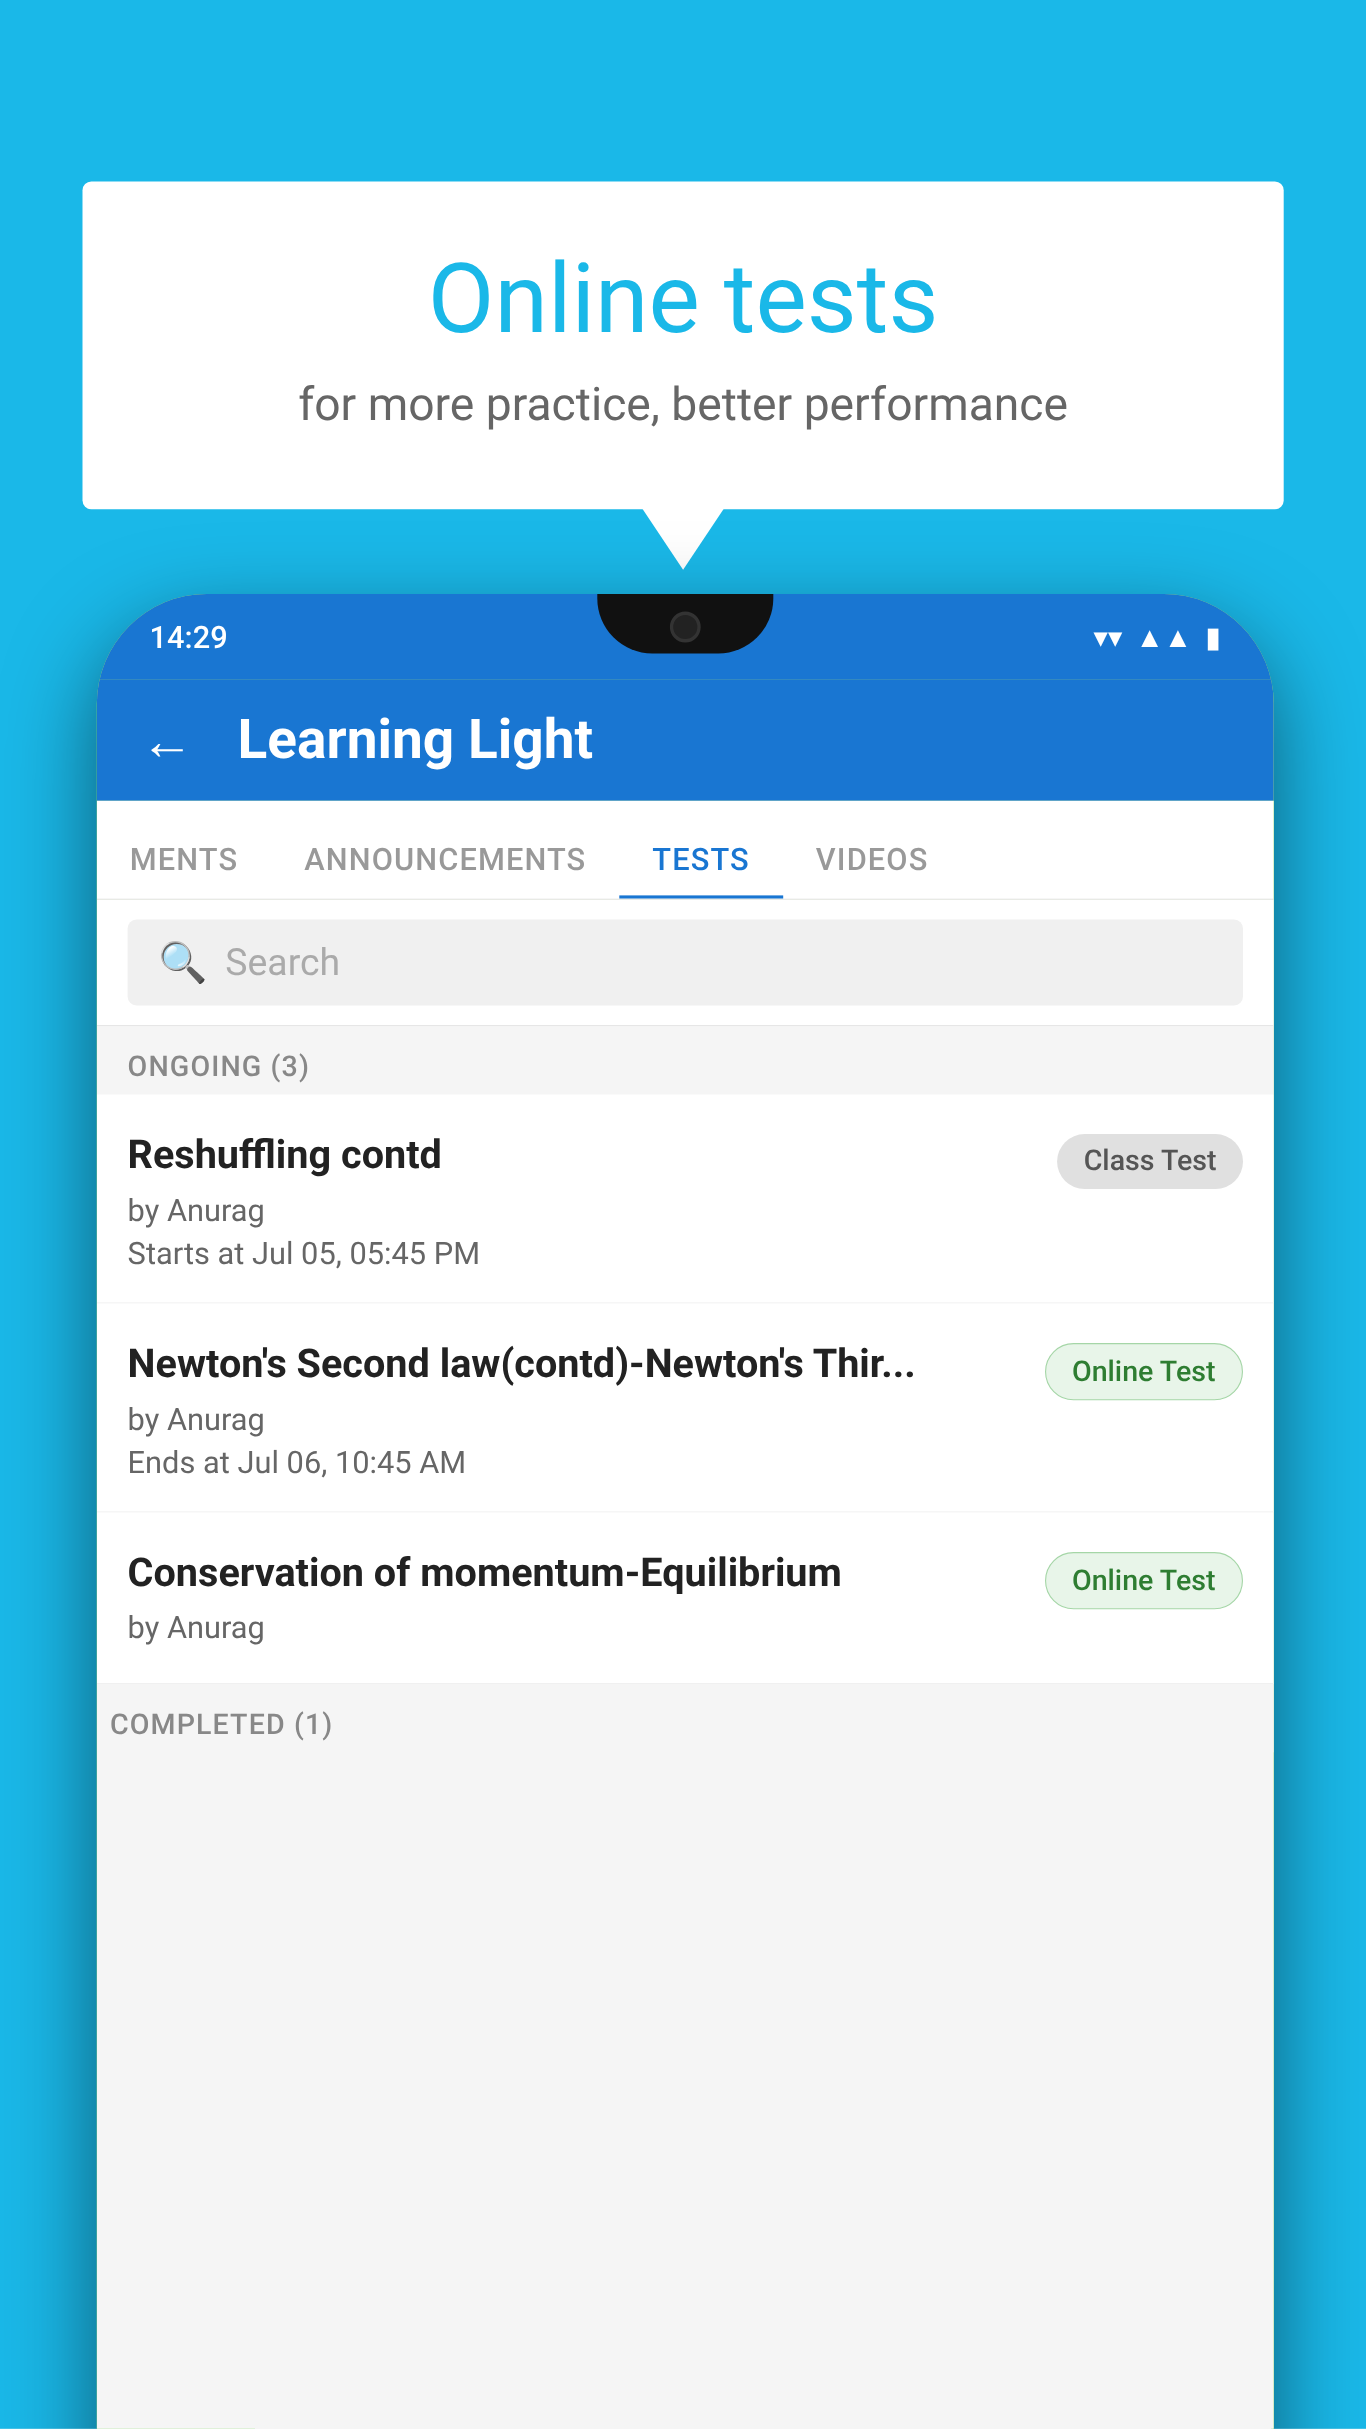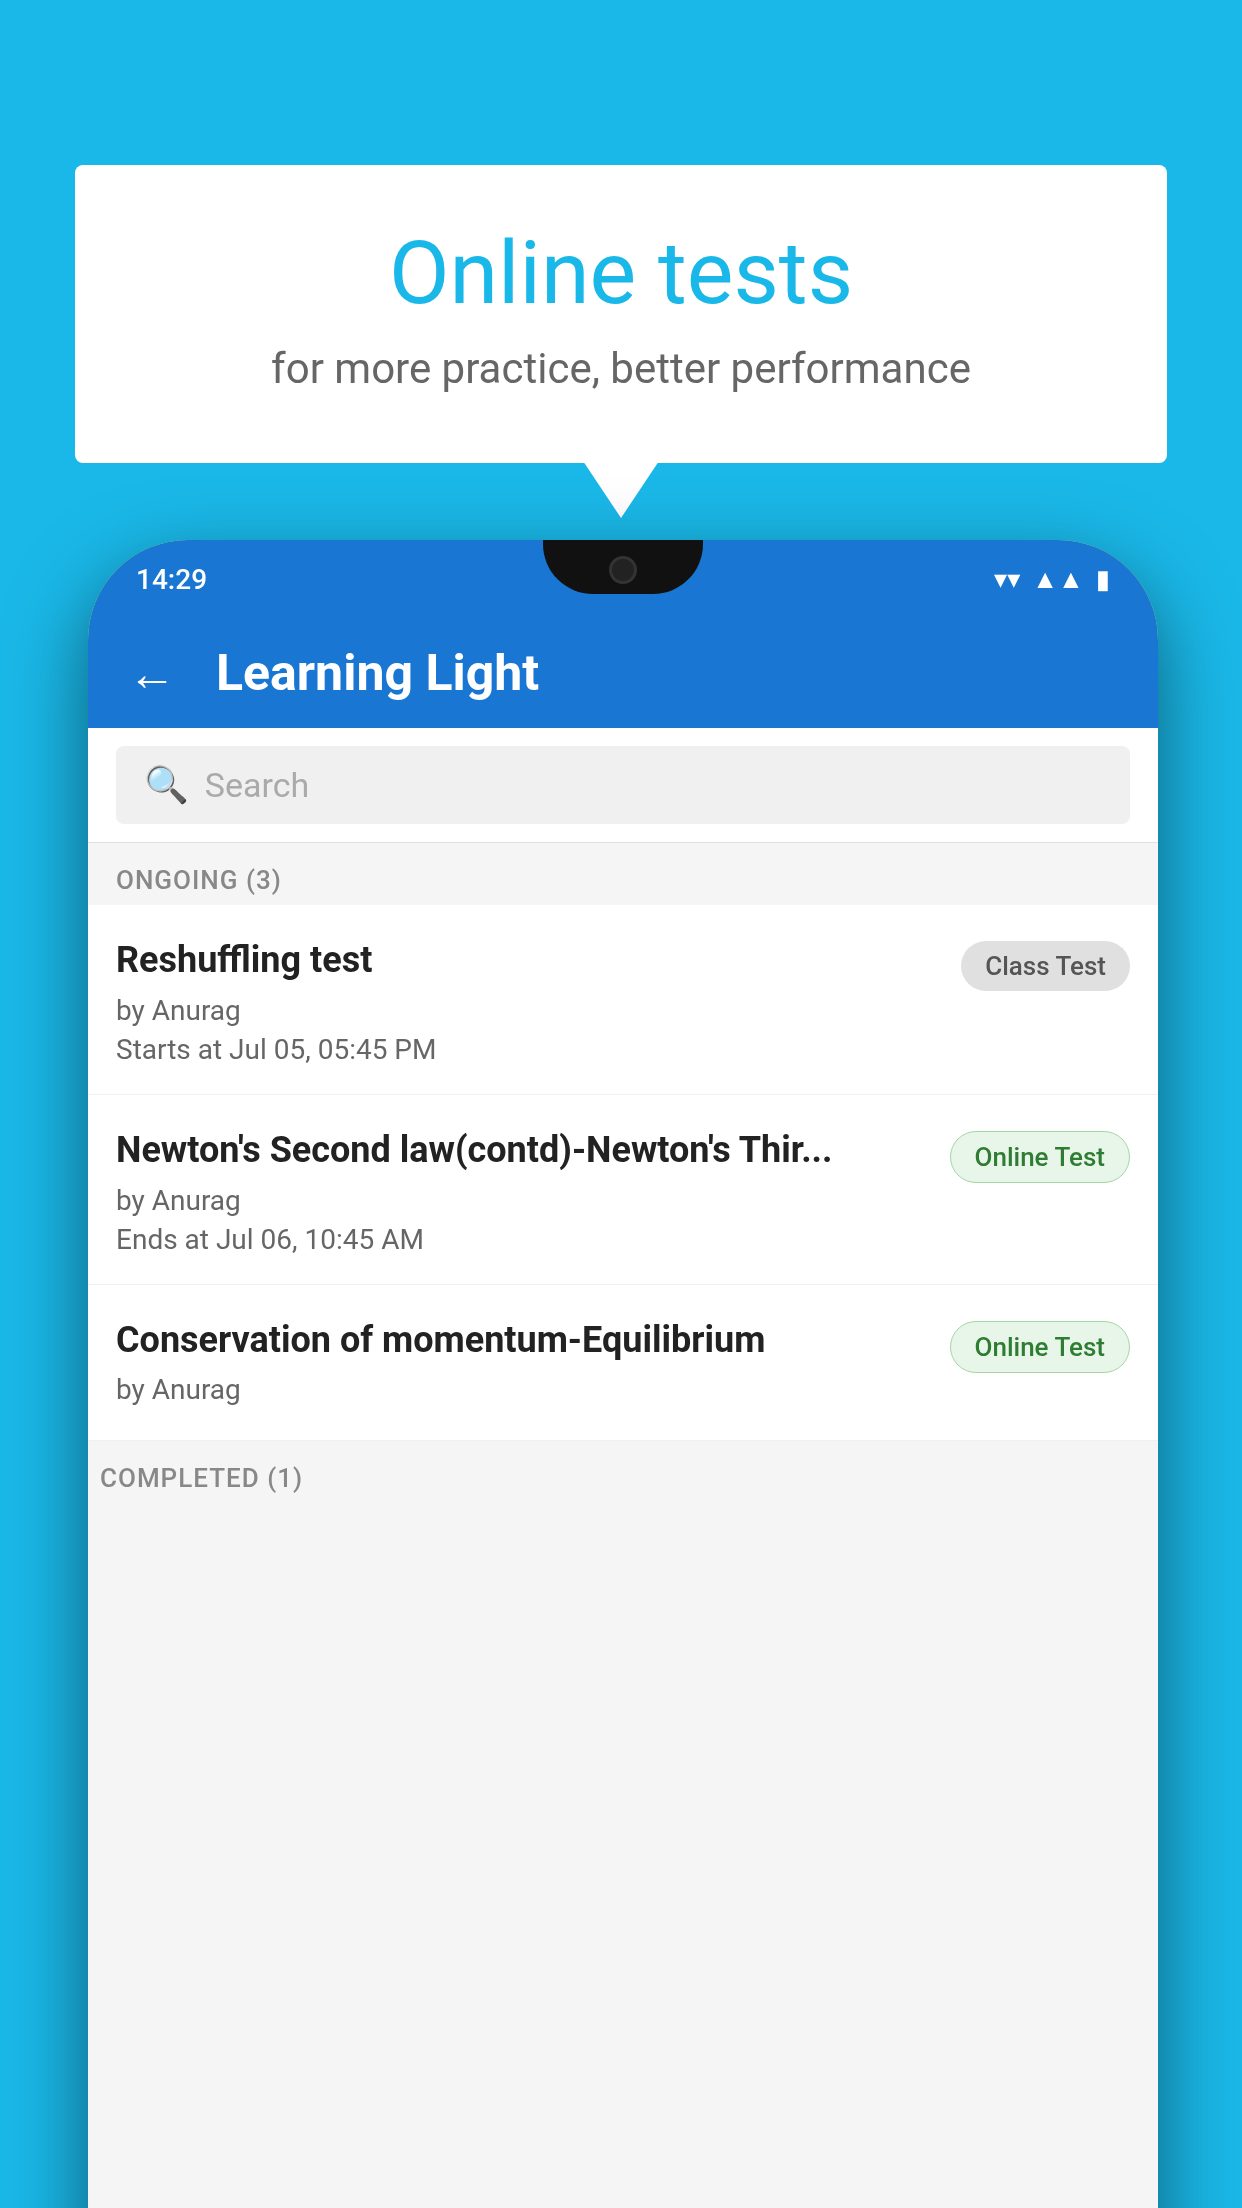--- a/index.html
+++ b/index.html
@@ -284,35 +284,41 @@
       <span class="status-icon-signal">▲▲</span>
       <span class="status-icon-battery">▮</span>
     </div>
   </div>
 
   <div class="app-bar">
     <span class="back-arrow">←</span>
     <span class="app-bar-title">Learning Light</span>
   </div>
 
+  <div class="tabs-bar">
+    <div class="tab-item">MENTS</div>
+    <div class="tab-item">ANNOUNCEMENTS</div>
+    <div class="tab-item active">TESTS</div>
+    <div class="tab-item">VIDEOS</div>
+  </div>
 
   <div class="phone-content">
 
     <div class="search-container">
       <div class="search-input-inner">
         <span class="search-icon-sym">🔍</span>
         <span class="search-placeholder">Search</span>
       </div>
     </div>
 
     <div class="section-header">ONGOING (3)</div>
 
     <div class="test-item">
       <div class="test-info">
-        <div class="test-title">Reshuffling test</div>
+        <div class="test-title">Reshuffling contd</div>
         <div class="test-by">by Anurag</div>
         <div class="test-time">
           <span>Starts at</span>&nbsp;<span>Jul 05, 05:45 PM</span>
         </div>
       </div>
       <div class="test-badge badge-class">Class Test</div>
     </div>
 
     <div class="test-item">
       <div class="test-info">

